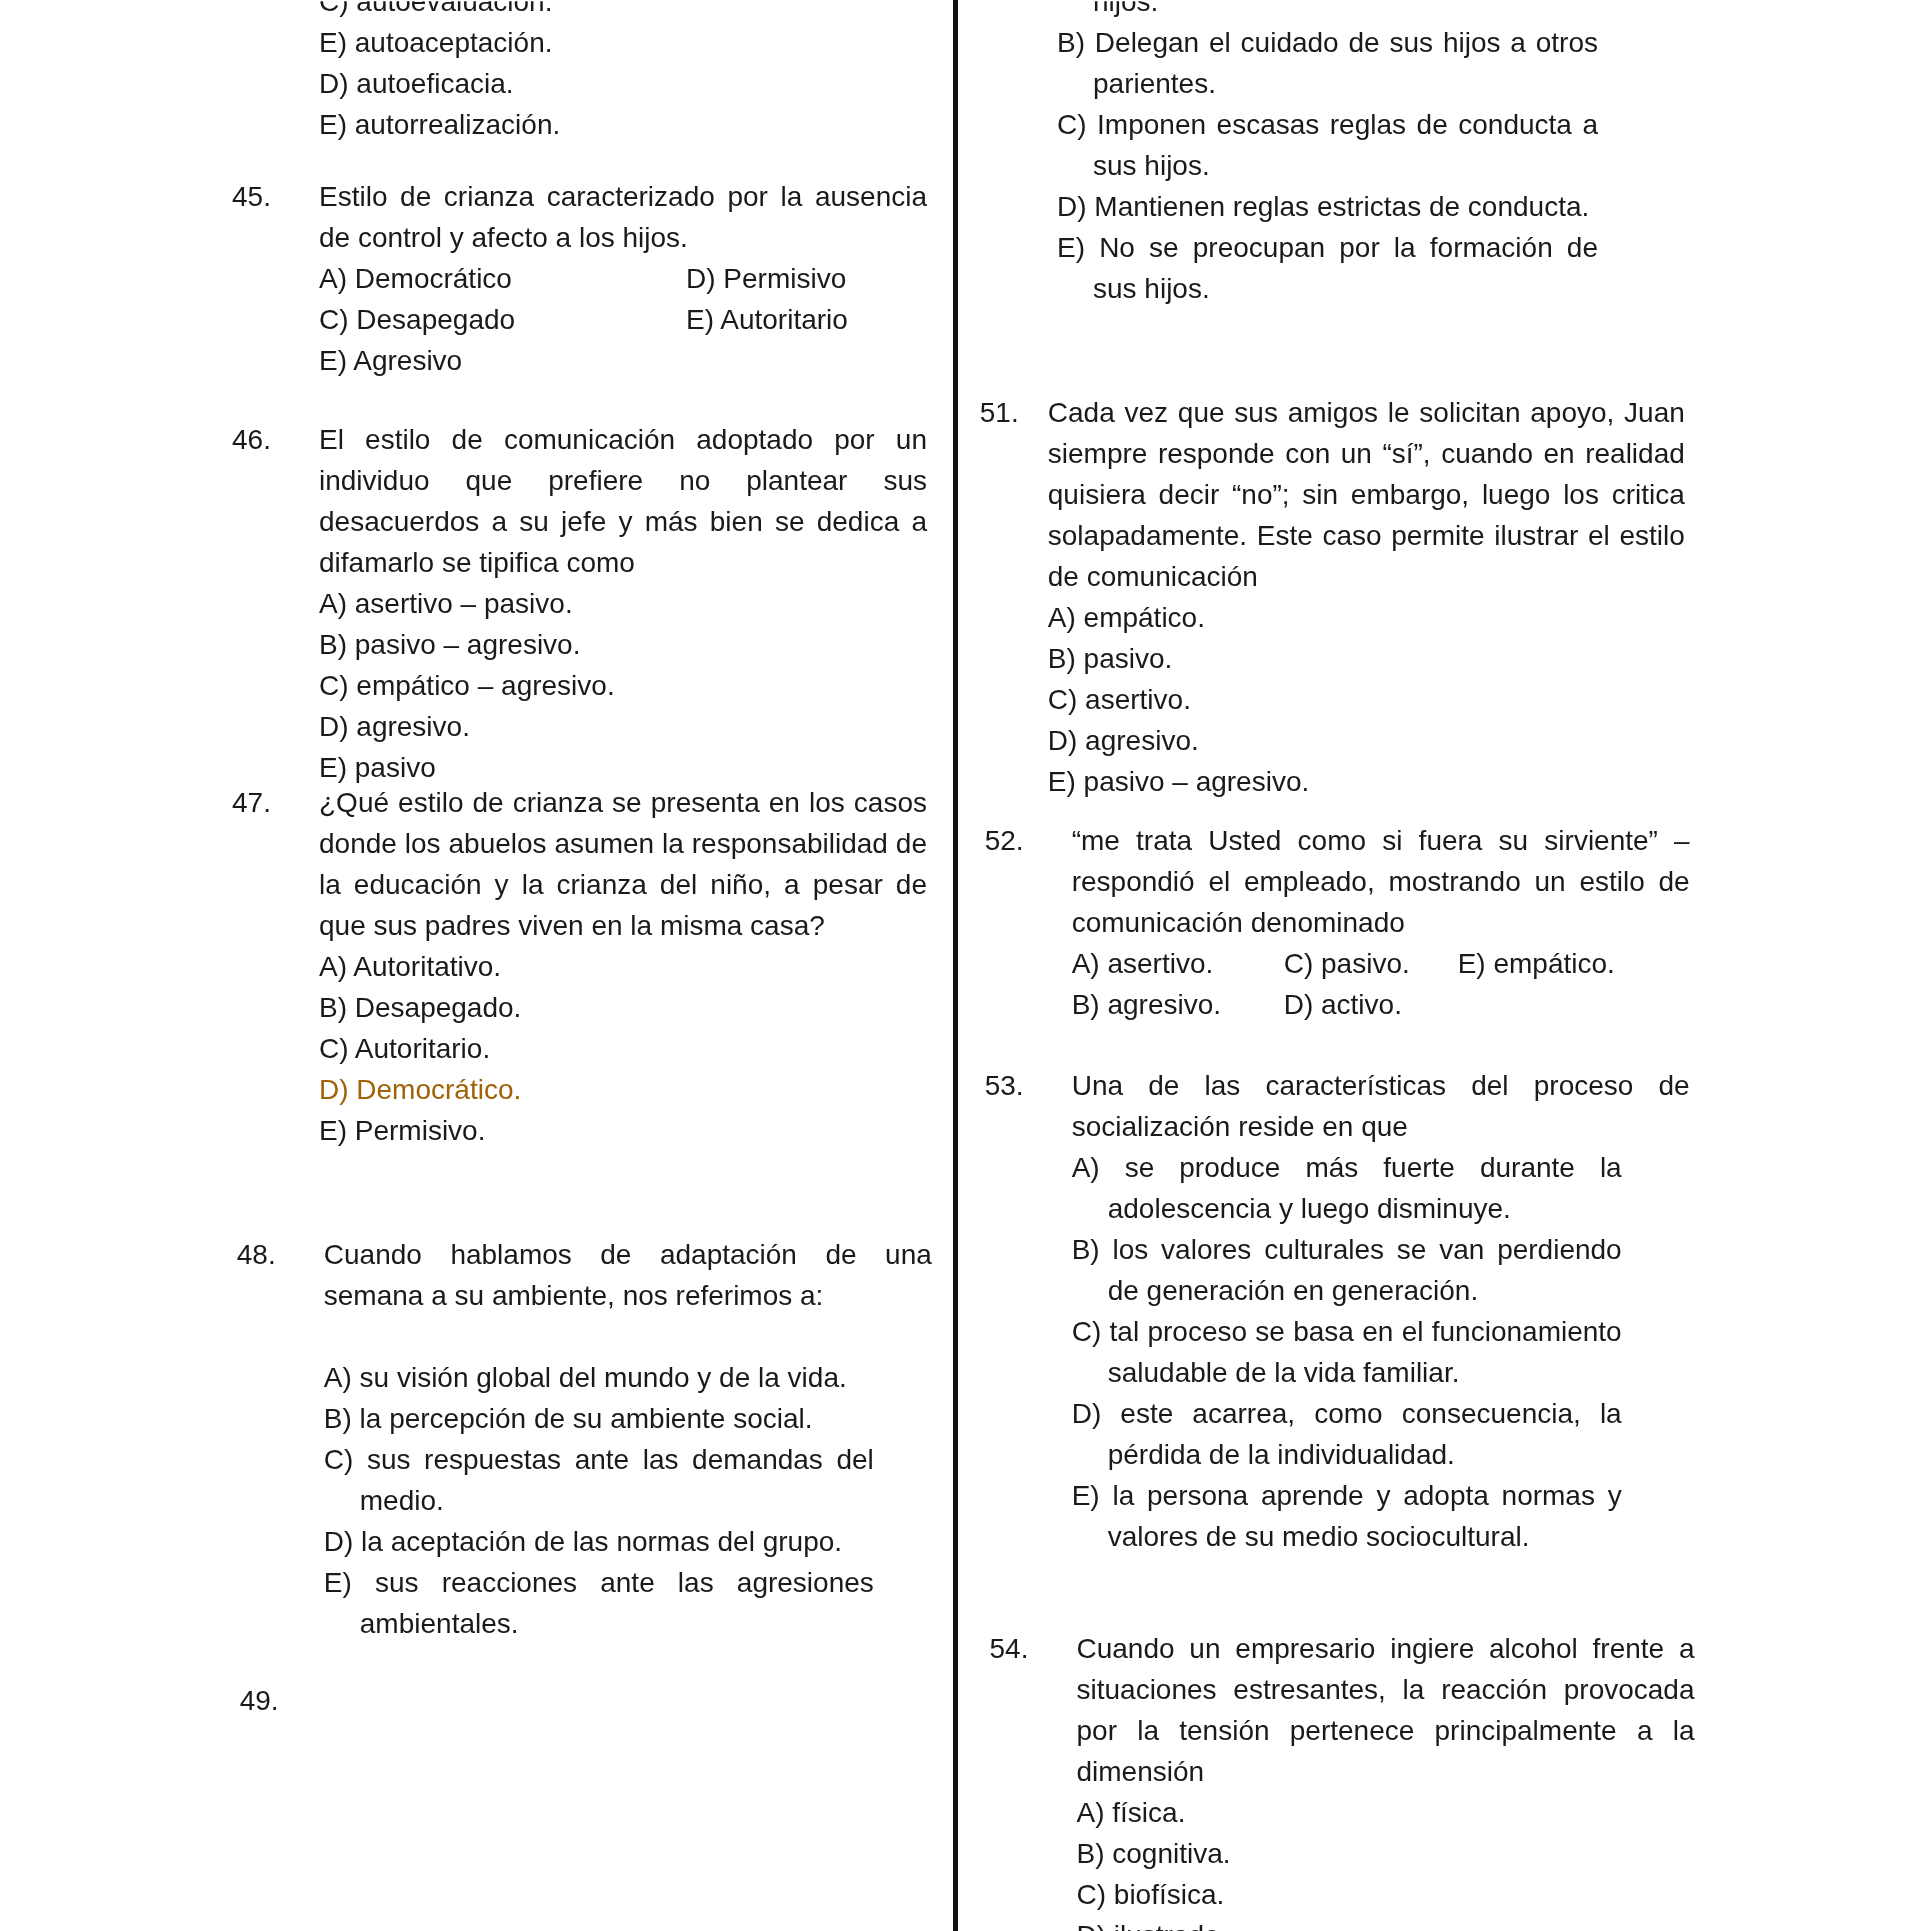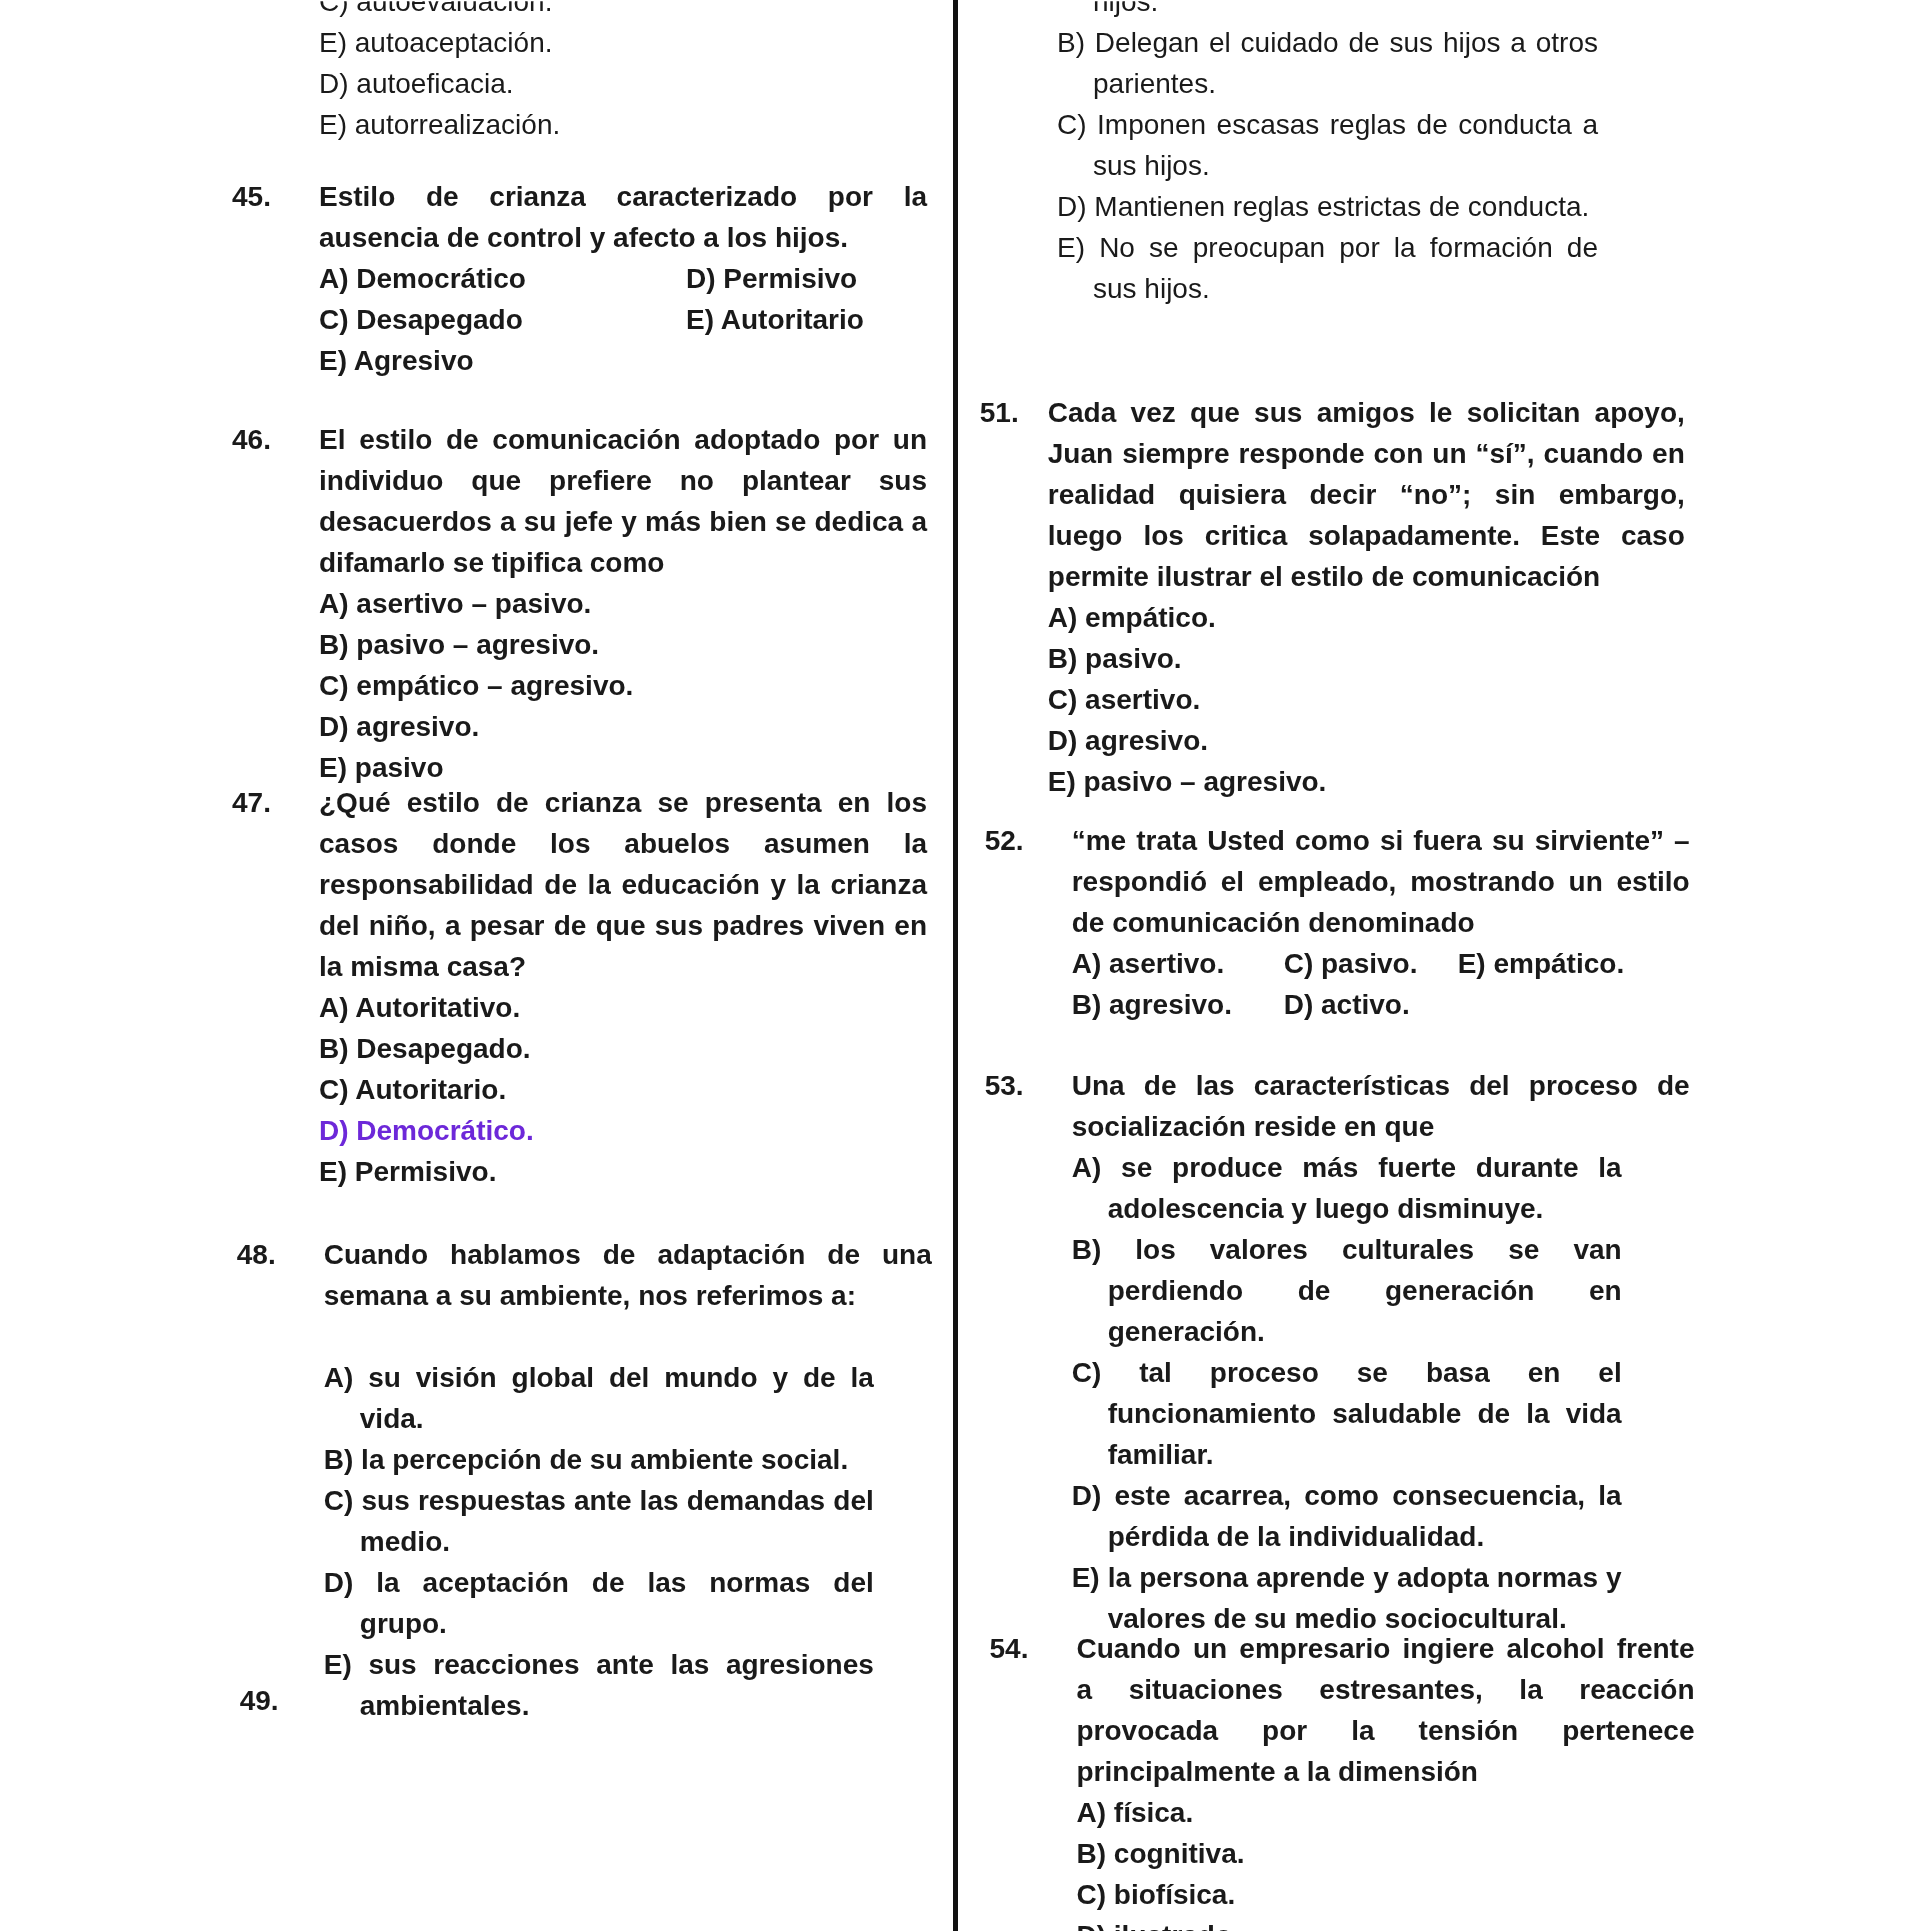--- a/index.html
+++ b/index.html
@@ -7,30 +7,30 @@
       width: 1931px; height: 1931px; background: #ffffff; overflow: hidden;
       position: relative; color: #1a1a1a;
       font-family: "Liberation Sans", "DejaVu Sans", sans-serif;
       font-size: 28px; line-height: 41px;
     }
     .divider { position: absolute; left: 953px; top: 0; width: 4.8px; height: 1931px; background: #111; }
     .col { position: absolute; top: 0; }
     .col-left { left: 232px; width: 705px; }
     .col-right { left: 975px; width: 714px; }
     .frag { position: absolute; }
-    .question { position: absolute; font-weight: bold; }
+    .question { position: absolute; }
     .qnum { position: absolute; left: 0; top: 0; }
     .qbody { margin-left: 87px; }
     .stem { text-align: justify; }
     .opt { display: block; }
     .opt.hang { padding-left: 36px; text-indent: -36px; text-align: justify; }
     .grid2 { display: grid; grid-template-columns: 367px 290px; }
     .grid3 { display: grid; grid-template-columns: 212px 174px 212px; }
     .spacer { height: 41px; }
-    .faded { color: #6d28d9; }
+    .faded { color: #a16207; }
     .cut { clip-path: inset(0 0 50% 0); }
     .cut-bottom { clip-path: inset(50% 0 0 0); }
   </style>
 </head>
 <body>
 
 <div class="divider"></div>
 
 <div class="col col-left">
 

